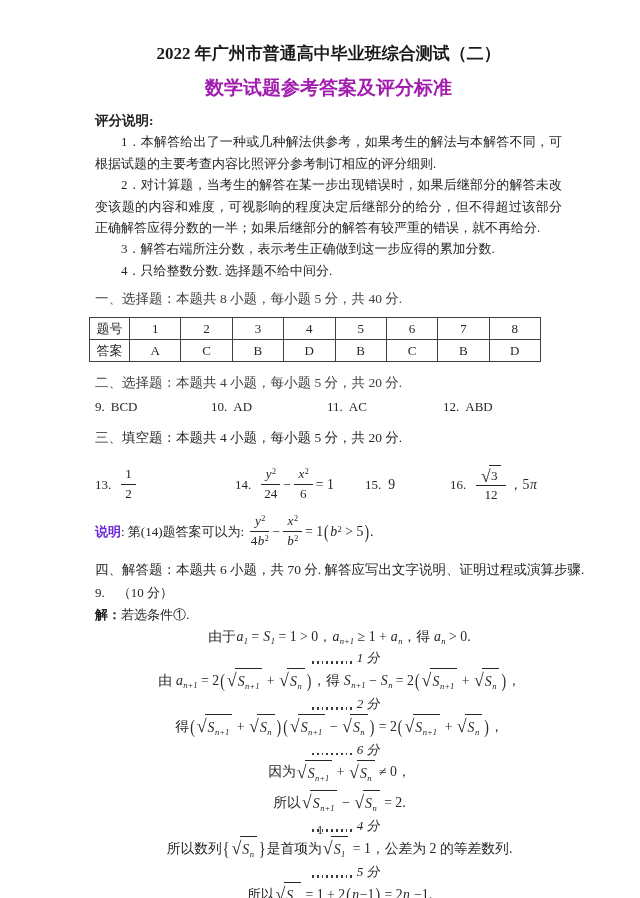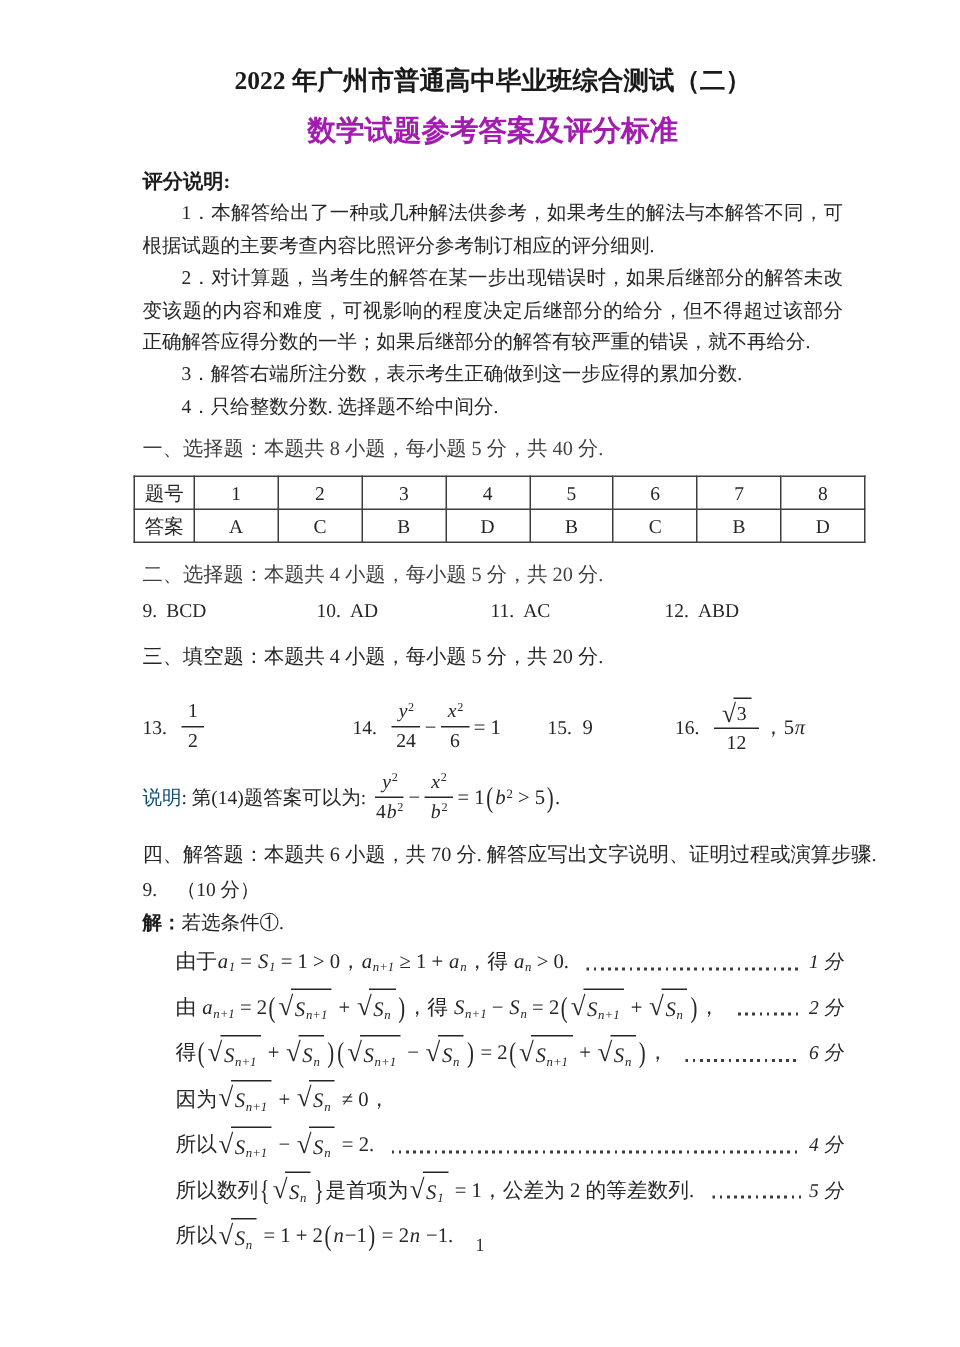--- a/index.html
+++ b/index.html
@@ -22,41 +22,41 @@
   .subtitle{
     text-align:center;font-weight:bold;color:#a21caf;
     font-size:19px;line-height:26px;margin:10px 0 0 0;
   }
   .scoring-heading{font-weight:bold;color:#1d1d1d;margin:9px 0 0 0;font-size:13.5px;}
   .note{margin:0;text-indent:2em;text-align:justify;}
   .sec-heading{font-weight:normal;color:#404040;margin:7px 0 0 0;font-size:13.5px;white-space:nowrap;}
   .sec-heading.regular{font-weight:normal;color:#262626;}
   table.anskey{
     border-collapse:collapse;table-layout:fixed;
-    width:488px;margin:7px 0 4px -6px;
+    width:452px;margin:7px 0 4px -6px;
   }
   table.anskey td{
     border:1px solid #3f3f3f;height:21px;padding:0;
     text-align:center;vertical-align:middle;font-size:13px;
   }
   table.anskey td.lab{width:39px;}
   .ansrow{display:flex;margin:2px 0 0 0;line-height:22px;}
   .ans-item{width:116px;display:flex;gap:6px;}
   .fillrow{display:flex;align-items:center;min-height:46px;margin-top:13px;}
   .fill-item{display:inline-flex;align-items:center;gap:7px;}
   .fill-item:nth-child(1){width:140px;}
   .fill-item:nth-child(2){width:130px;}
   .fill-item:nth-child(3){width:85px;}
   .note14{display:flex;align-items:center;min-height:42px;margin-top:3px;}
-  .note14 .lab{font-weight:normal;color:#0c4a6e;white-space:pre;text-align:center;}
+  .note14 .lab{font-weight:bold;color:#6d28d9;white-space:pre;text-align:center;}
   .note14 .pre{white-space:pre;}
   .q17{margin:1px 0 0 0;}
   .solve{margin:1px 0 0 0;}
   .solve .lab{font-weight:bold;color:#1d1d1d;}
-  .mline{display:flex;align-items:center;min-height:30.5px;padding-left:22px;}
+  .mline{display:flex;align-items:center;min-height:30.5px;padding-left:22px;flex-direction:column;}
   .dots{
     flex:1 1 auto;min-width:40px;height:2.4px;
     margin:0 5px 0 12px;transform:translateY(5px);
     background:repeating-linear-gradient(90deg,#3c3c3c 0 1.8px,transparent 1.8px 4.8px);
   }
   .leader{display:flex;flex:1 1 auto;align-items:center;font-style:italic;}
   .score{white-space:nowrap;}
   .pagenum{position:absolute;left:0;right:0;bottom:57px;text-align:center;font-size:12.5px;color:#333;}
   
   .m{display:inline-flex;align-items:center;flex-wrap:nowrap;font-size:13.8px;}

